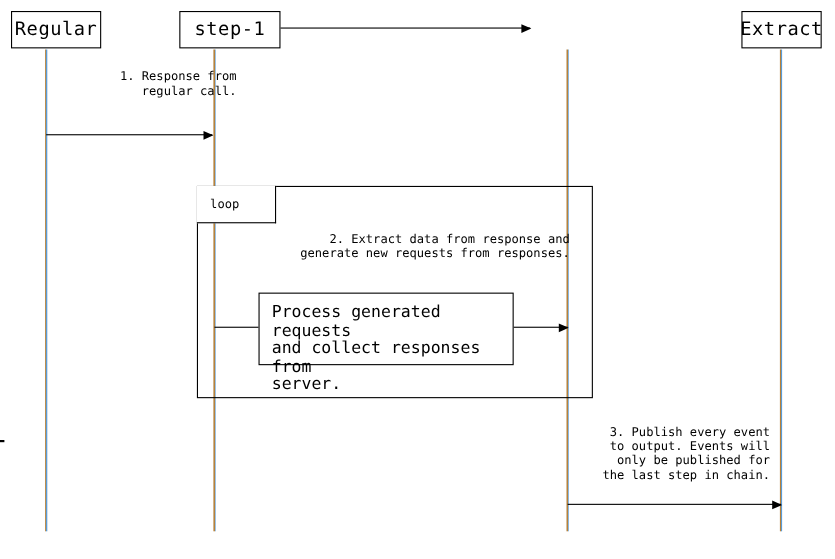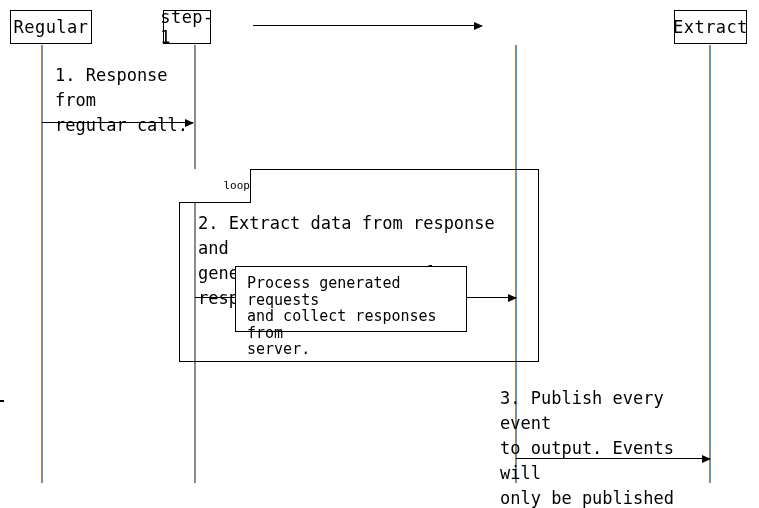--- a/index.html
+++ b/index.html
@@ -90,25 +90,26 @@
     font-size: 15px;
     line-height: 16.5px;
     color: #000000;
     white-space: pre-line;
     z-index: 6;
   }
 
   
   .label {
     position: absolute;
-    font-size: 17px;
-    line-height: 25px;
+    font-size: 11px;
+    line-height: 13px;
     color: #000000;
     white-space: pre-line;
     z-index: 4;
+    text-align: right;
   }
 
   .edge-artifact {
     position: absolute;
     background: #000000;
     z-index: 2;
   }
 </style>
 </head>
 <body>
@@ -119,37 +120,37 @@
 
   <div class="lifeline" style="left:41px; top:45px; height:438px;"></div>
   <div class="lifeline" style="left:194px; top:45px; height:438px;"></div>
   <div class="lifeline" style="left:515px; top:45px; height:438px;"></div>
   <div class="lifeline" style="left:709px; top:45px; height:438px;"></div>
 
   <div class="participant" style="left:10px; top:10px; width:82px; height:34px;">
     <span>Regular</span>
   </div>
 
-  <div class="participant" style="left:163px; top:10px; width:48px; height:34px;">
+  <div class="participant" style="left:163px; top:10px; width:92px; height:34px;">
     <span>step-1</span>
   </div>
 
 
   <div class="participant" style="left:674px; top:10px; width:73px; height:34px;">
     <span>Extract</span>
   </div>
 
   <div class="msg" style="left:253px; top:25px; width:229px;"></div>
 
   <div class="label" style="left:55px; top:63px; width:160px;">1. Response from
 regular call.</div>
   <div class="msg" style="left:42px; top:122px; width:151px;"></div>
 
   <div class="fragment" style="left:179px; top:169px; width:360px; height:193px;"></div>
-  <div class="fragment-tab" style="left:179px; top:169px; width:72px; height:34px;justify-content:flex-end;">
+  <div class="fragment-tab" style="left:179px; top:169px; width:72px; height:34px;">
     <span>loop</span>
   </div>
 
   <div class="label" style="left:198px; top:211px; width:320px;">2. Extract data from response and
 generate new requests from responses.</div>
 
   <div class="msg" style="left:195px; top:297px; width:321px;"></div>
 
   <div class="note" style="left:235px; top:266px; width:232px; height:66px;">Process generated requests
 and collect responses from

